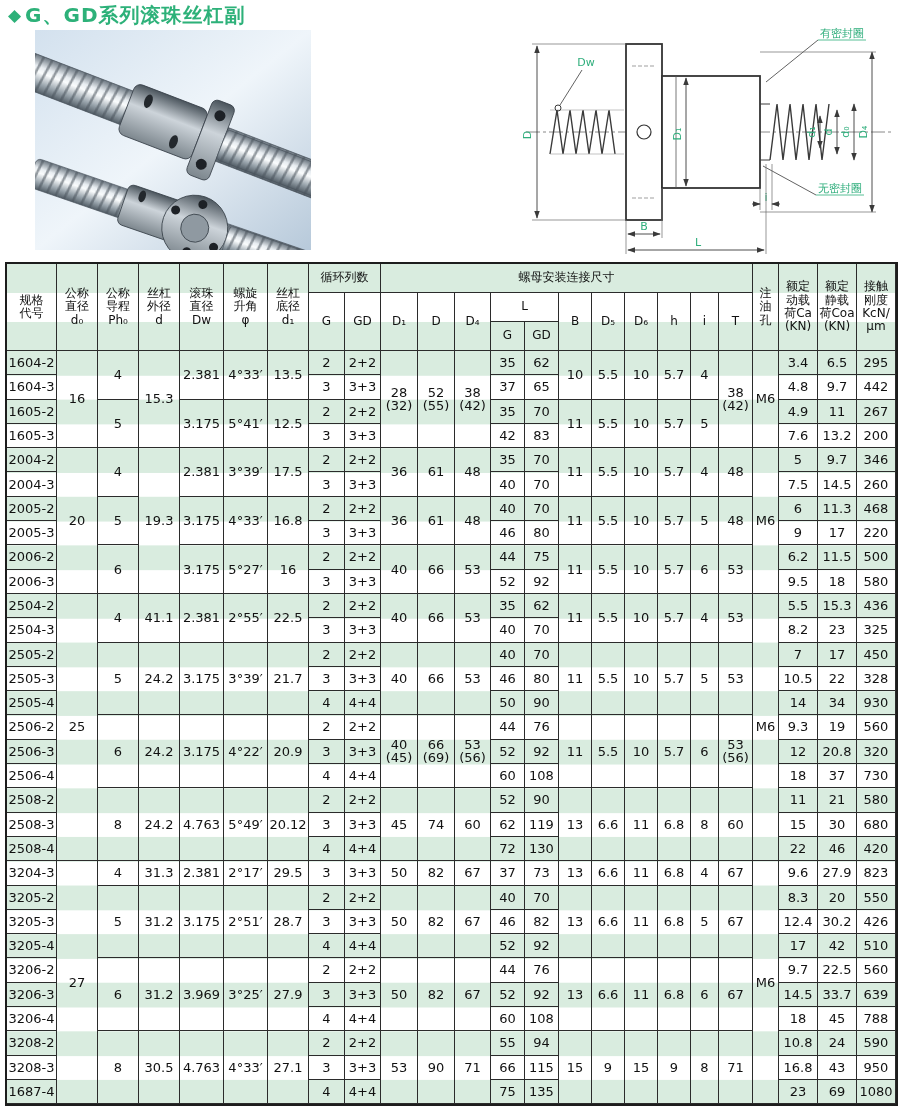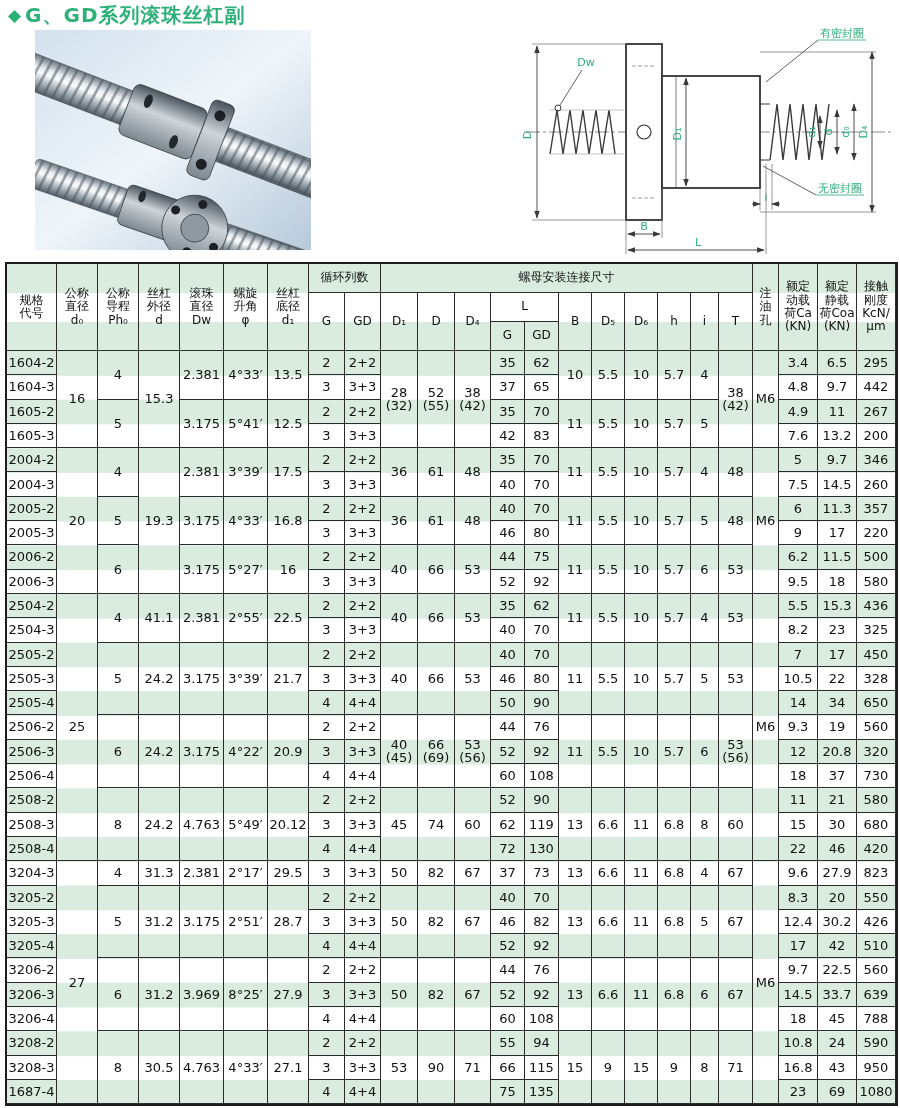--- a/index.html
+++ b/index.html
@@ -384,21 +384,21 @@
           <td>40</td>
           <td>70</td>
           <td rowspan="2">11</td>
           <td rowspan="2">5.5</td>
           <td rowspan="2">10</td>
           <td rowspan="2">5.7</td>
           <td rowspan="2">5</td>
           <td rowspan="2">48</td>
           <td>6</td>
           <td>11.3</td>
-          <td>357</td>
+          <td>468</td>
         </tr>
         <tr>
           <td>2005-3</td>
           <td>3</td>
           <td>3+3</td>
           <td>46</td>
           <td>80</td>
           <td>9</td>
           <td>17</td>
           <td>220</td>
@@ -507,21 +507,21 @@
           <td>328</td>
         </tr>
         <tr>
           <td>2505-4</td>
           <td>4</td>
           <td>4+4</td>
           <td>50</td>
           <td>90</td>
           <td>14</td>
           <td>34</td>
-          <td>650</td>
+          <td>930</td>
         </tr>
         <tr>
           <td>2506-2</td>
           <td rowspan="3">6</td>
           <td rowspan="3">24.2</td>
           <td rowspan="3">3.175</td>
           <td rowspan="3">4°22′</td>
           <td rowspan="3">20.9</td>
           <td>2</td>
           <td>2+2</td>
@@ -676,21 +676,21 @@
           <td>92</td>
           <td>17</td>
           <td>42</td>
           <td>510</td>
         </tr>
         <tr>
           <td>3206-2</td>
           <td rowspan="3">6</td>
           <td rowspan="3">31.2</td>
           <td rowspan="3">3.969</td>
-          <td rowspan="3">8°25′</td>
+          <td rowspan="3">3°25′</td>
           <td rowspan="3">27.9</td>
           <td>2</td>
           <td>2+2</td>
           <td rowspan="3">50</td>
           <td rowspan="3">82</td>
           <td rowspan="3">67</td>
           <td>44</td>
           <td>76</td>
           <td rowspan="3">13</td>
           <td rowspan="3">6.6</td>

